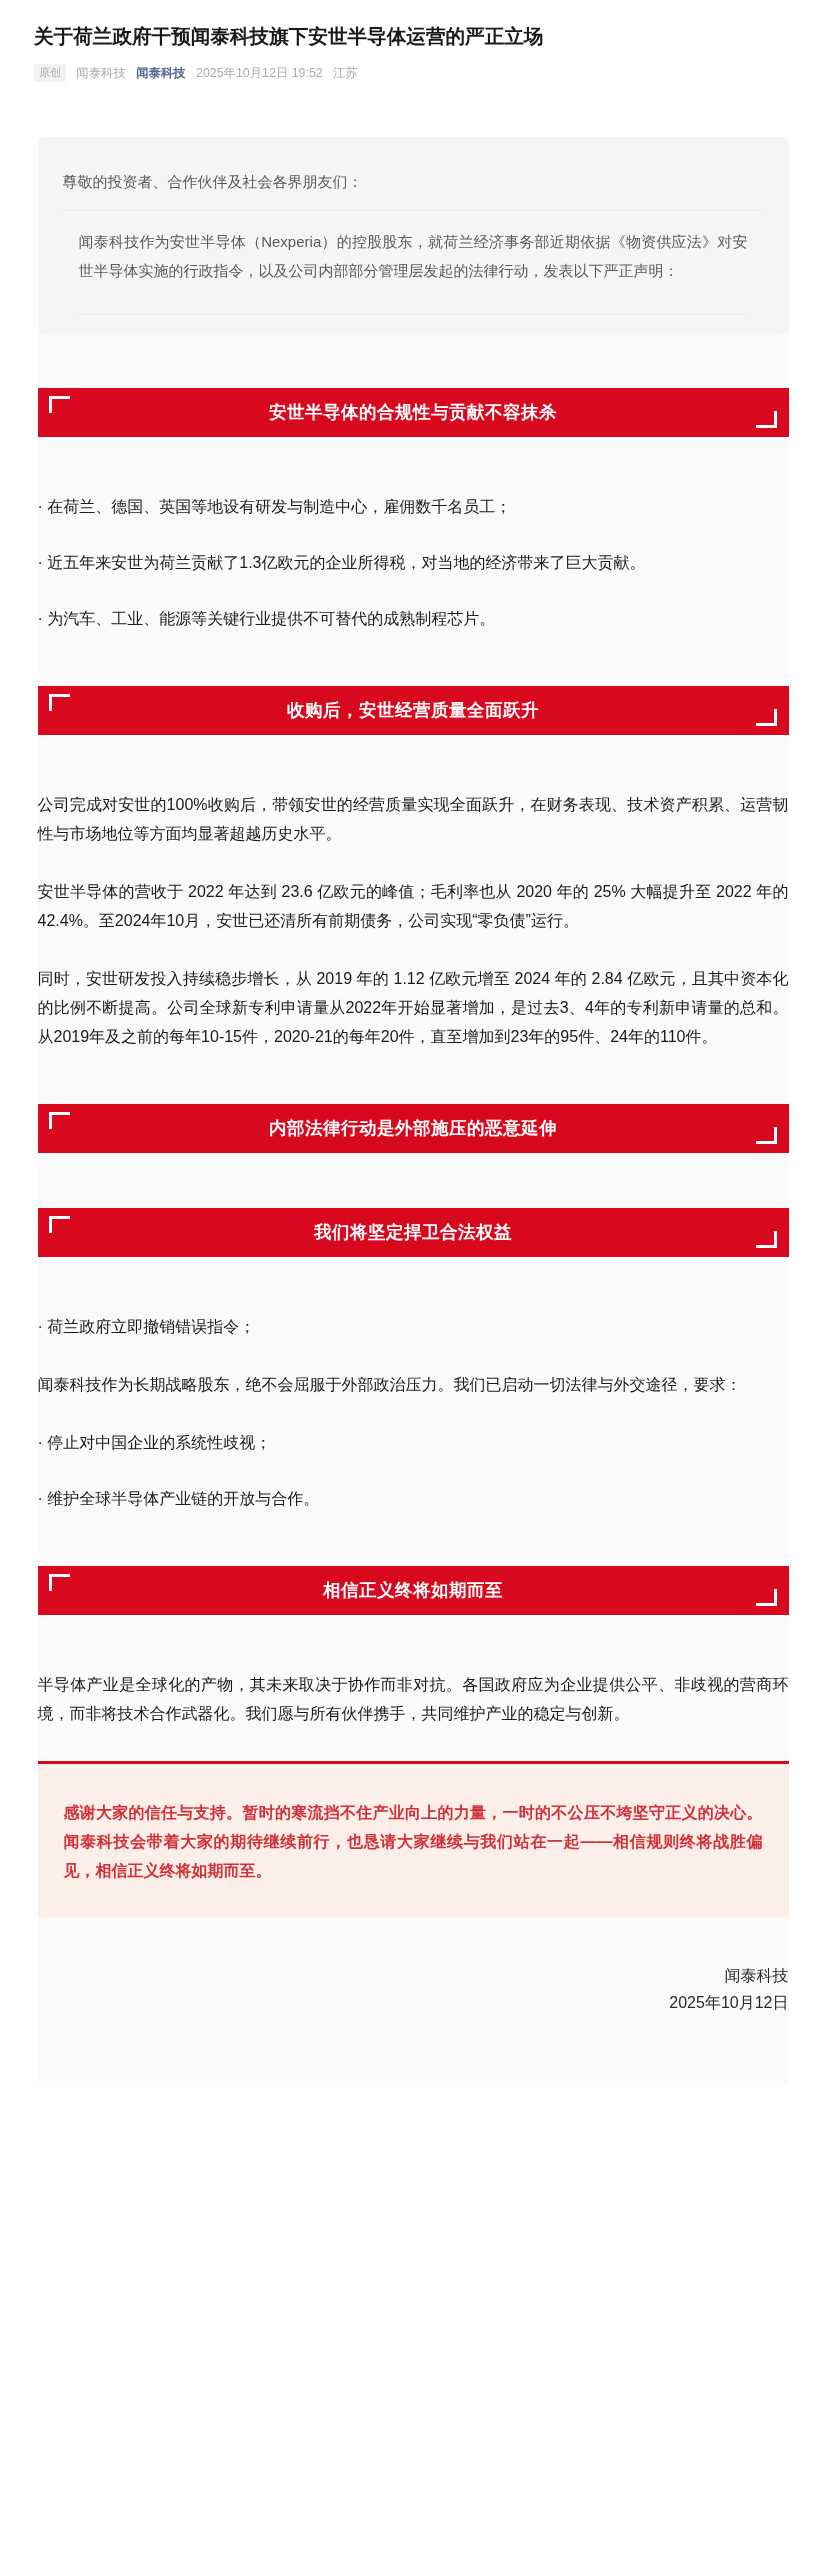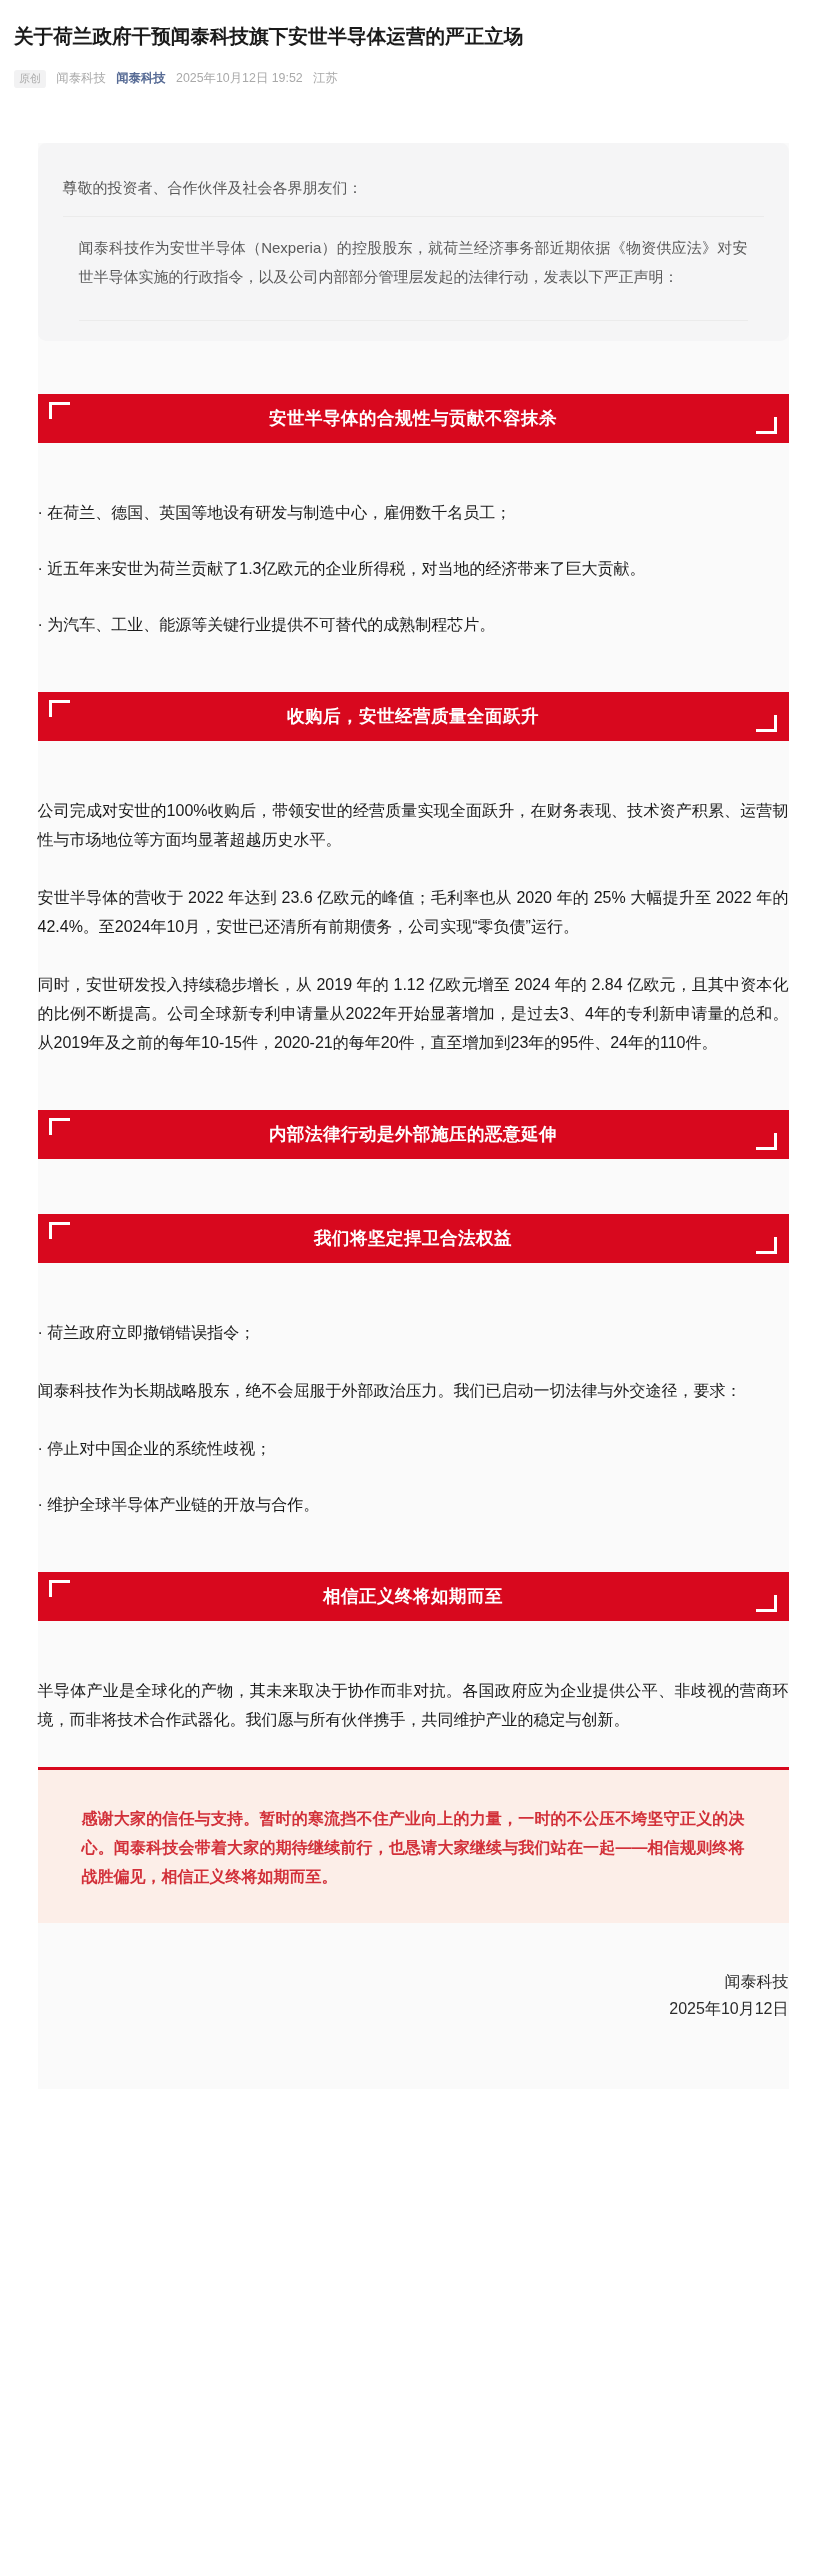--- a/index.html
+++ b/index.html
@@ -25,32 +25,32 @@
     background:#FFFFFF;
     font-family:"Liberation Sans","DejaVu Sans",sans-serif;
   }
   .page{
     width:826px;
     min-height:2749px;
     box-sizing:border-box;
     padding-top:21.6px;
     background:#FFFFFF;
   }
-  .header{padding:0 14px;}
+  .header{padding:0 34px;}
   .title{
     margin:0;
     font-size:19.6px;
     line-height:1.5;
     font-weight:700;
     color:var(--title-color);
   }
   .byline{
-    margin-top:19px;
+    margin-top:13px;
     display:flex;
-    align-items:flex-start;
+    align-items:flex-end;
     gap:10.3px;
     font-size:12.4px;
     color:var(--meta-color);
     white-space:nowrap;
   }
   .badge{
     background:var(--badge-bg);
     color:var(--badge-text);
     font-size:10.8px;
     padding:2.1px 5.2px;
@@ -109,21 +109,21 @@
     font-size:16px;
     line-height:29px;
     color:var(--text-color);
     text-align:justify;
   }
   .para.bullet{margin:27px 0;}
   .closing-box{
     margin-top:33px;
     background:var(--closing-bg);
     border-top:3.1px solid var(--banner-red);
-    padding:34px 44px 32px;
+    padding:34px 26px 32px;
   }
   .closing-text{
     margin:0;
     color:var(--closing-text);
     font-size:16px;
     line-height:29px;
     font-weight:700;
     text-align:justify;
   }
   .signature{

